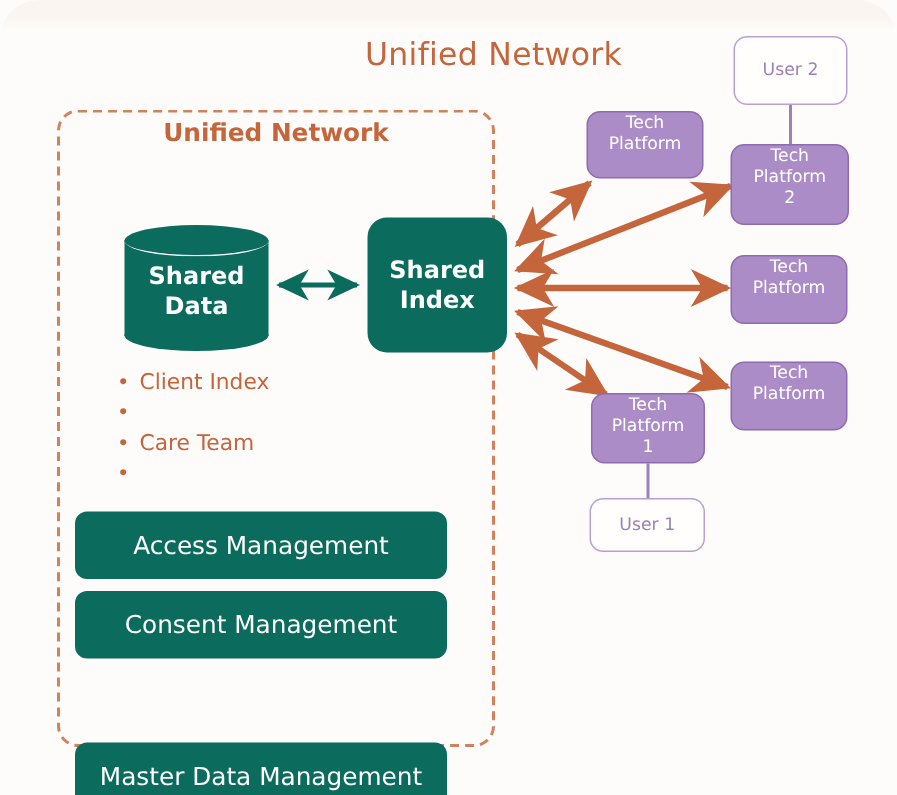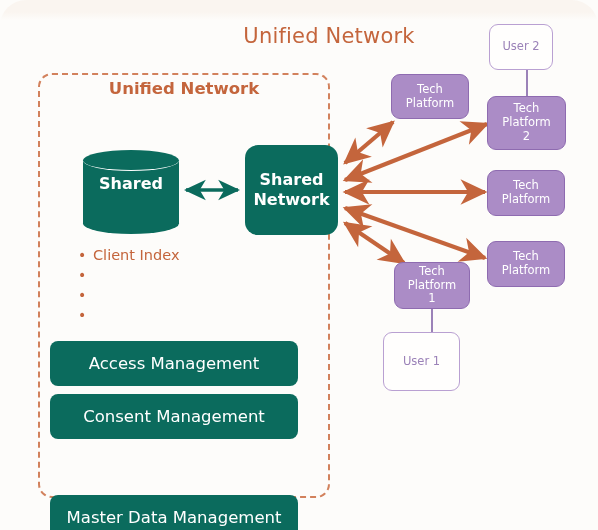--- a/index.html
+++ b/index.html
@@ -166,21 +166,20 @@
   .mgmt-2 { top: 464px; margin-top: 31px; }
 
   
   .tech-card {
     position: absolute;
     background: #ab8cc6;
     border: 1.5px solid #8e6bb0;
     border-radius: 9px;
     box-sizing: border-box;
     display: flex;
-    align-items: center;
     justify-content: center;
     text-align: center;
     color: #ffffff;
     font-size: 11.5px;
     line-height: 1.2;
   }
   .user-card {
     position: absolute;
     background: #fffefd;
     border: 1.5px solid #b9a0d2;
@@ -193,22 +192,22 @@
     color: #9b82b8;
     font-size: 11.5px;
     line-height: 1.2;
   }
 
   .tp-top      { left: 391px; top: 74px;  width: 78px;  height: 45px; }
   .tp-two      { left: 487px; top: 96px;  width: 79px;  height: 54px; }
   .tp-mid      { left: 487px; top: 170px; width: 78px;  height: 46px; }
   .tp-low      { left: 487px; top: 241px; width: 78px;  height: 46px; }
   .tp-one      { left: 394px; top: 262px; width: 76px;  height: 47px; }
-  .user-two    { left: 489px; top: 24px;  width: 64px;  height: 46px; }
-  .user-one    { left: 383px; top: 332px; width: 77px;  height: 59px; }
+  .user-two    { left: 489px; top: 24px;  width: 76px;  height: 46px; }
+  .user-one    { left: 393px; top: 332px; width: 77px;  height: 36px; }
 </style>
 </head>
 <body>
 
 <div id="stage">
 
   <svg id="wires" viewBox="0 0 598 530" xmlns="http://www.w3.org/2000/svg">
     <defs>
       <marker id="arrOrange" viewBox="0 0 12 12" refX="10.5" refY="6" markerWidth="7" markerHeight="7" orient="auto-start-reverse">
         <path d="M0.5 0.8 L11.5 6 L0.5 11.2 L3.6 6 Z" fill="#c4653c"></path>
@@ -242,40 +241,42 @@
   <div class="infra-title">
     <div>Unified Network</div>
   </div>
 
   <div class="cylinder">
     <div class="cyl-bottom"></div>
     <div class="cyl-body"></div>
     <div class="cyl-top"></div>
     <div class="cyl-label">
       <div>Shared</div>
+      <div>Data</div>
     </div>
   </div>
 
   <div class="access-node">
     <div class="access-label">
       <div>Shared</div>
-      <div>Network</div>
+      <div>Index</div>
     </div>
   </div>
 
   <div class="bullets">
     <div class="bullet-row">
       <span class="bullet-dot">•</span>
       <span>Client Index</span>
     </div>
     <div class="bullet-row">
       <span class="bullet-dot">•</span>
     </div>
     <div class="bullet-row">
       <span class="bullet-dot">•</span>
+      <span>Care Team</span>
     </div>
     <div class="bullet-row">
       <span class="bullet-dot">•</span>
     </div>
   </div>
 
   <div class="mgmt-btn mgmt-0">Access Management</div>
   <div class="mgmt-btn mgmt-1">Consent Management</div>
   <div class="mgmt-btn mgmt-2">Master Data Management</div>
 

